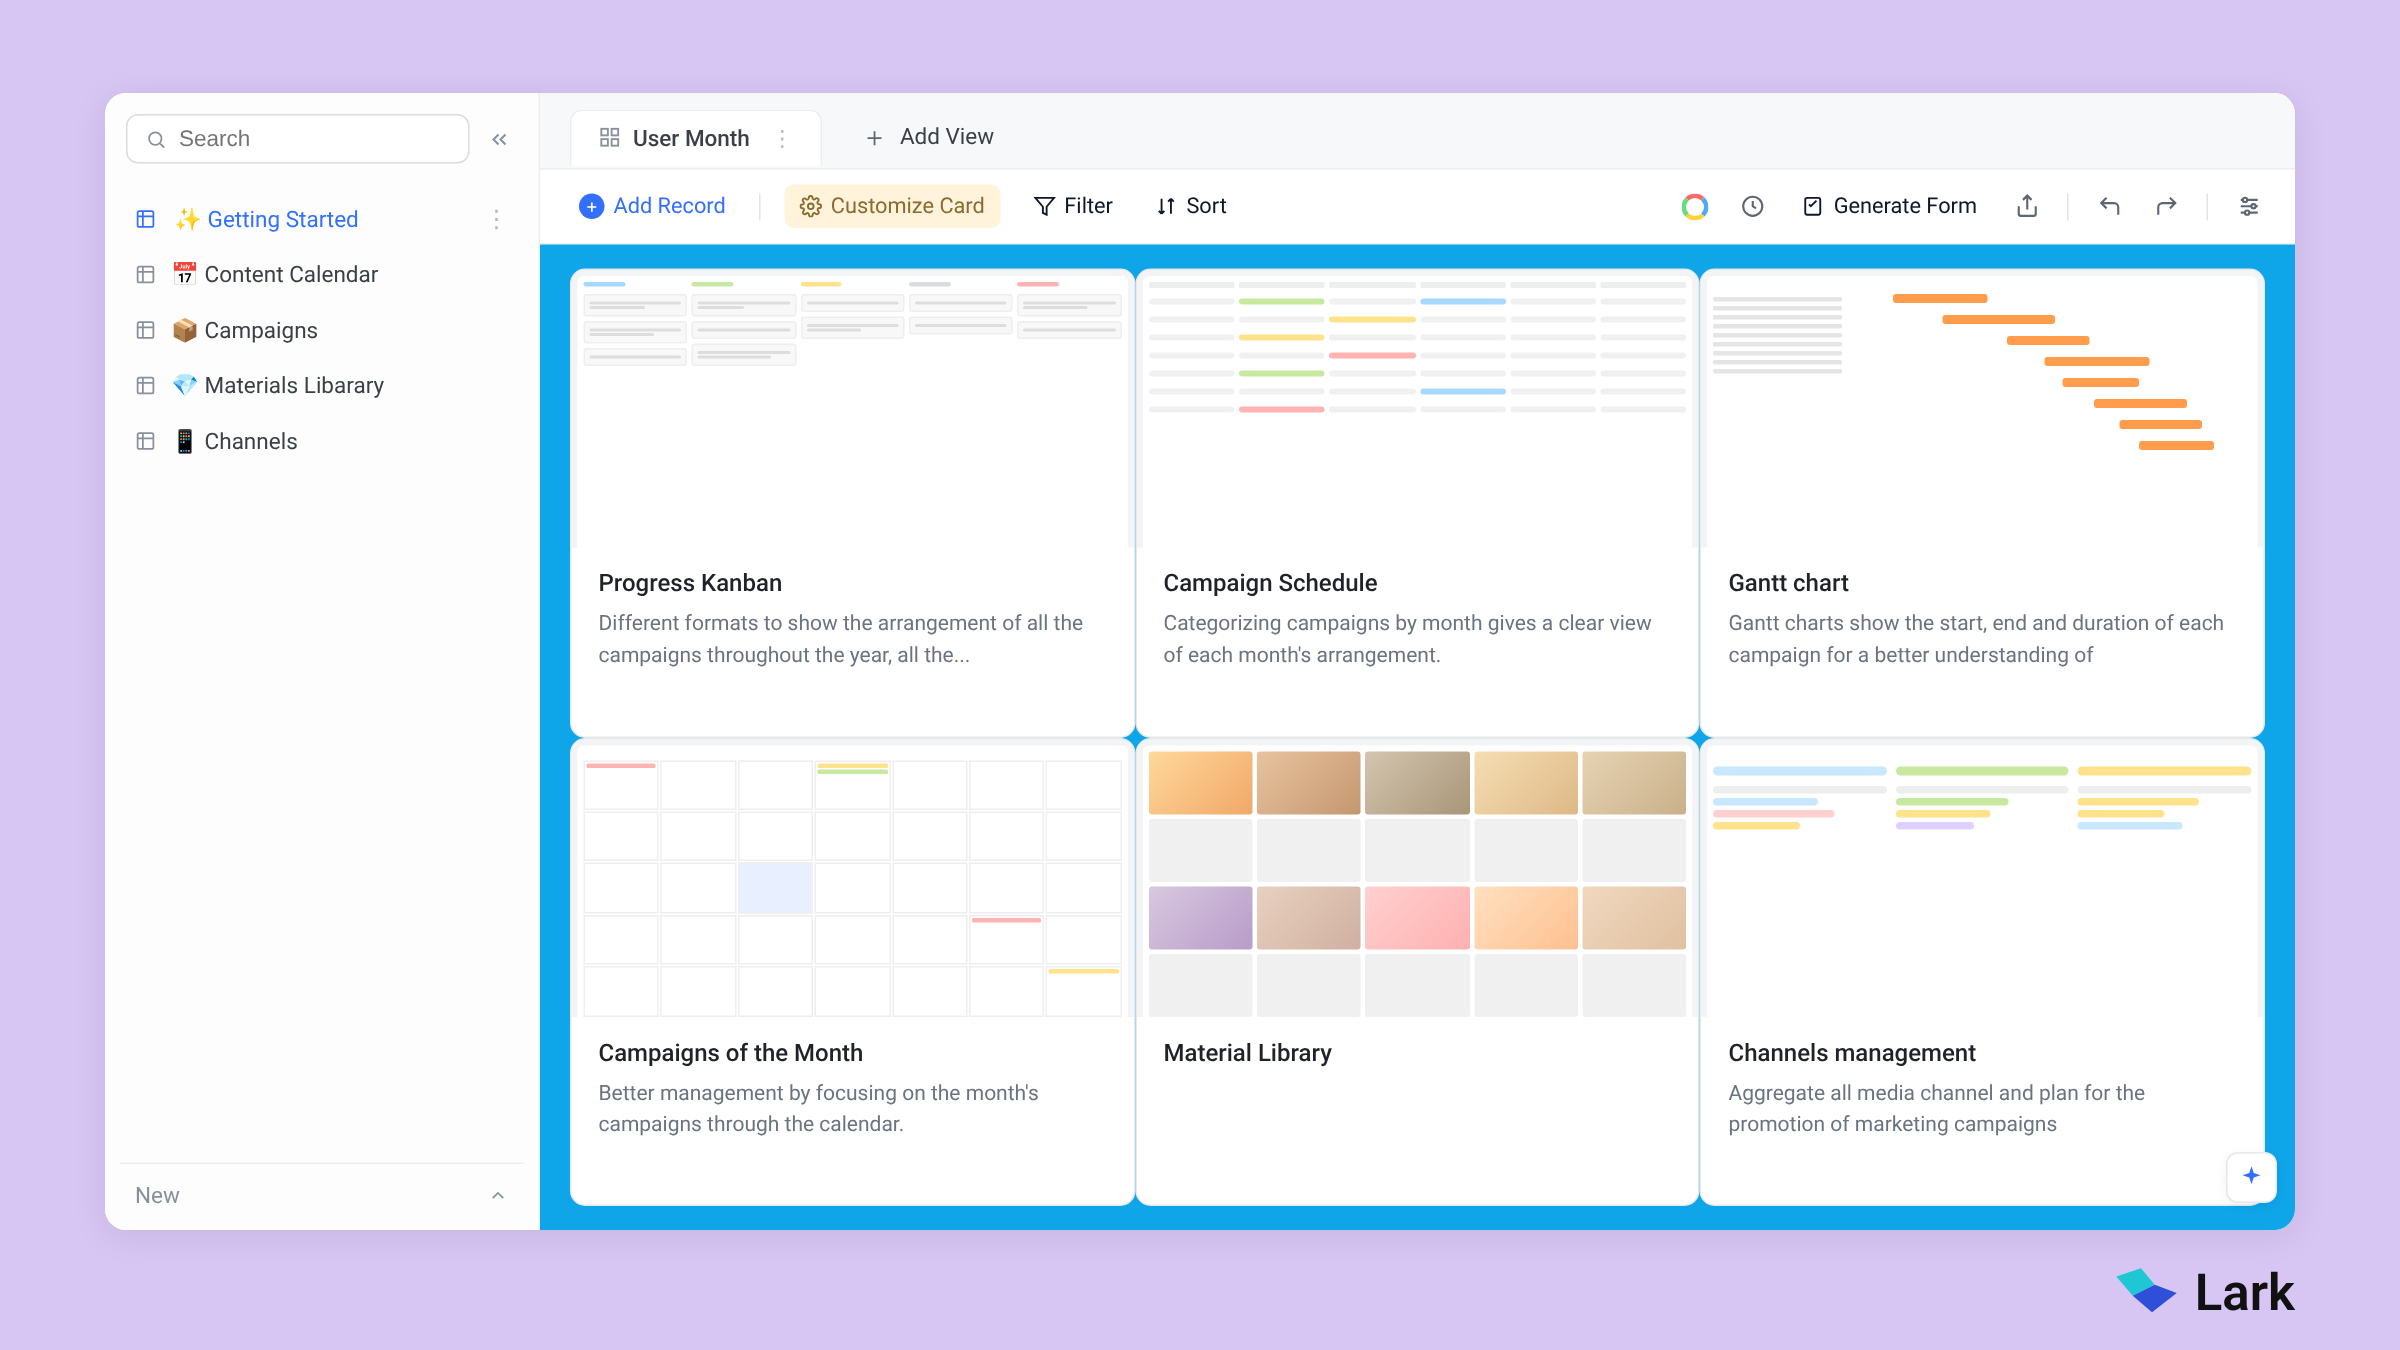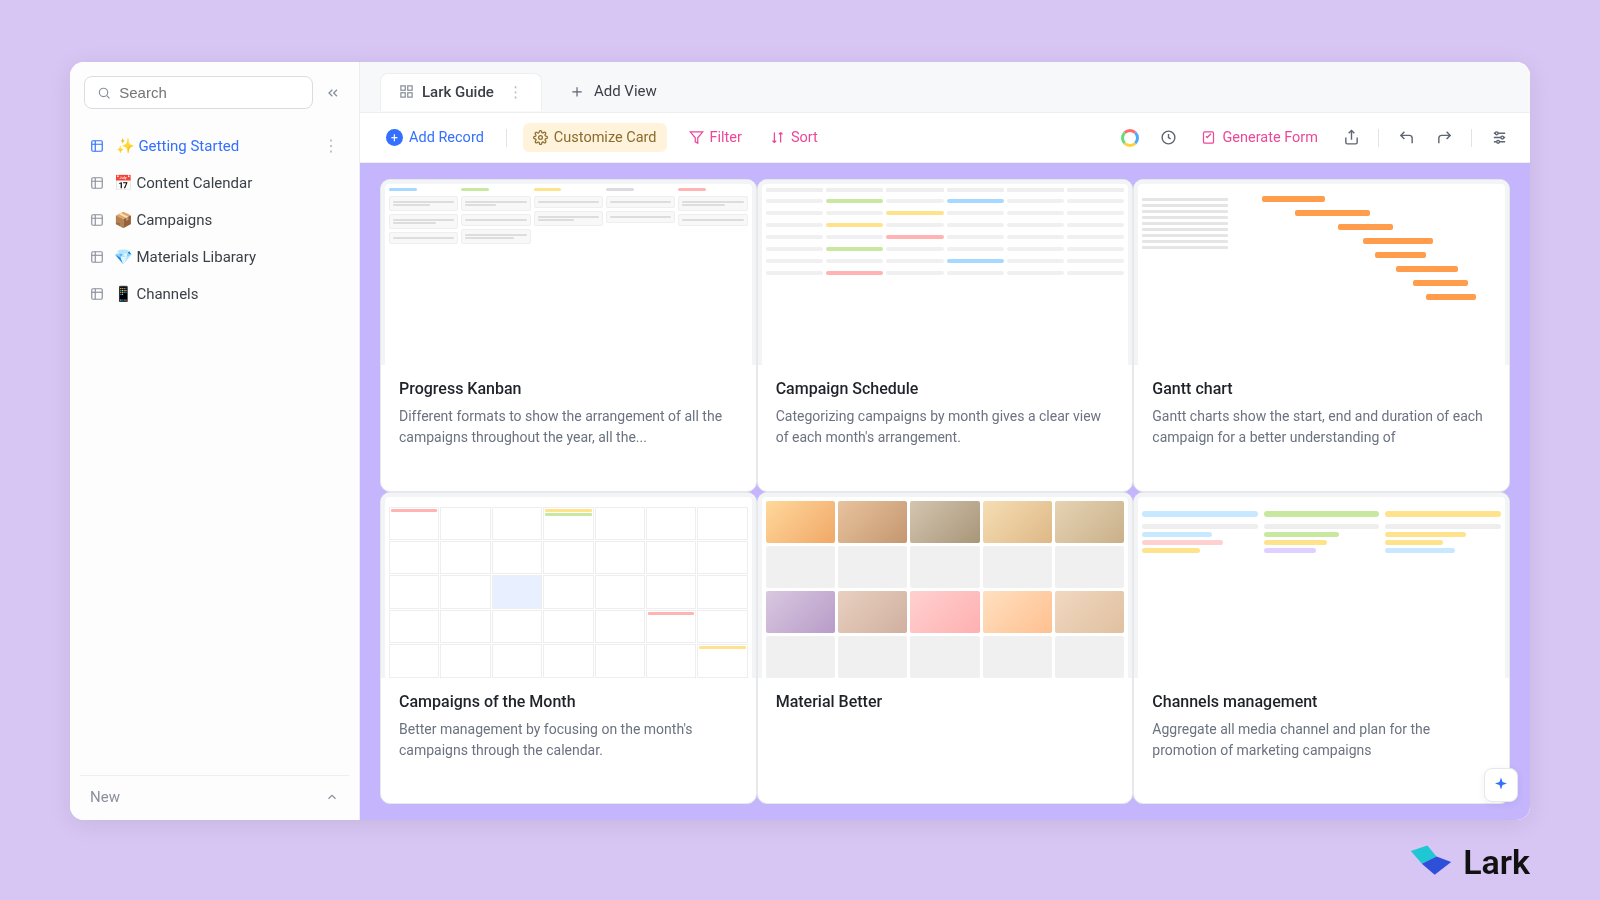--- a/index.html
+++ b/index.html
@@ -115,39 +115,39 @@
   align-items: center;
   gap: 16px;
   padding: 10px 20px;
   border-bottom: 1px solid #edeef0;
 }
 .tool-btn {
   display: flex;
   align-items: center;
   gap: 6px;
   font-size: 14.5px;
-  color: #ec4899;
+  color: #0f172a;
   cursor: pointer;
   padding: 5px 6px;
   border-radius: 6px;
 }
 .tool-btn.primary { color: #3370FF; }
 .tool-btn.primary .circle-plus { background: #3370FF; color:#fff; width:17px; height:17px; border-radius:50%; display:inline-flex; align-items:center; justify-content:center; font-size:12px; }
 .tool-btn.highlight { background: #FFF3DC; color: #8B6B2E; padding: 6px 10px; }
 .toolbar .spacer { flex: 1; }
 .icon-btn { width: 22px; height: 22px; display:inline-flex; align-items:center; justify-content:center; color: #5f6672; cursor:pointer; }
 .divider { width: 1px; height: 18px; background: #e1e3e7; }
 .color-ring { width:18px; height:18px; border-radius:50%; border: 3px solid; border-color: #ff6b6b #4dabf7 #ffd43b #69db7c; }
 
 
 .card-grid {
   flex: 1;
   overflow: auto;
   padding: 16px 20px;
-  background: #c4b5fd;
+  background: #0ea5e9;
   display: grid;
   grid-template-columns: repeat(3, 1fr);
 }
 .card {
   background: #fff;
   border: 1px solid #e6e8eb;
   border-radius: 10px;
   overflow: hidden;
   display: flex;
   flex-direction: column;
@@ -295,21 +295,21 @@
 
   <main class="main">
     <div class="tabs-bar">
       <div class="tab active">
         <svg class="grid-icon" width="15" height="15" viewBox="0 0 24 24" fill="none" stroke="currentColor" stroke-width="2">
             <rect x="3" y="3" width="7" height="7"></rect>
             <rect x="14" y="3" width="7" height="7"></rect>
             <rect x="3" y="14" width="7" height="7"></rect>
             <rect x="14" y="14" width="7" height="7"></rect>
           </svg>
-        <span>Lark Guide</span>
+        <span>User Month</span>
         <span class="more">⋮</span>
       </div>
       <div class="tab">
         <span class="plus">＋</span>
         <span>Add View</span>
       </div>
     </div>
 
     <div class="toolbar">
       <div class="tool-btn primary">
@@ -637,21 +637,21 @@
               <div class="mimg" style="background:linear-gradient(135deg,#ffe0c0,#ffc090)"></div>
               <div class="mimg" style="background:linear-gradient(135deg,#f0d8c0,#e0c0a0)"></div>
             <div class="mimg" style="background:#f0f0f0"></div>
               <div class="mimg" style="background:#f0f0f0"></div>
               <div class="mimg" style="background:#f0f0f0"></div>
               <div class="mimg" style="background:#f0f0f0"></div>
               <div class="mimg" style="background:#f0f0f0"></div>
           </div>
         </div>
         <div class="card-body">
-          <div class="card-title">Material Better</div>
+          <div class="card-title">Material Library</div>
         </div>
       </div>
 
       <div class="card">
         <div class="card-preview">
           <div class="mock chn">
             <div class="chcol">
                 <div class="chhead" style="background:#c8e8ff"></div>
                 <div class="chtag" style="background:#eee"></div>
                 <div class="chtag" style="background:#c8e8ff;width:60%"></div>

